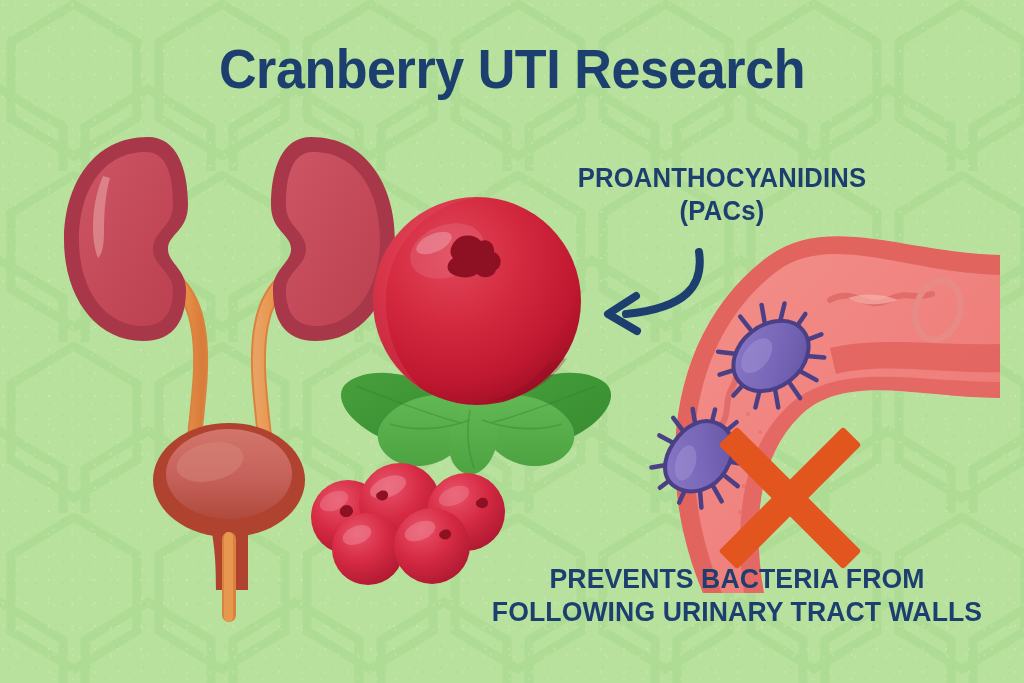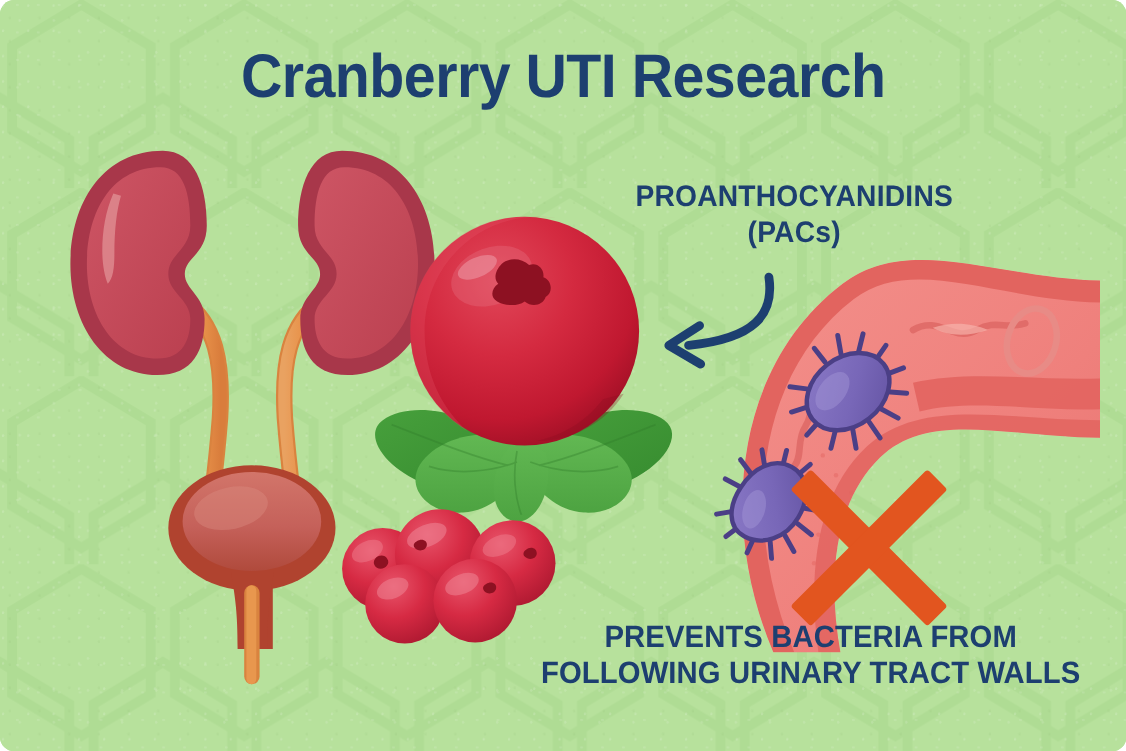--- a/index.html
+++ b/index.html
@@ -68,21 +68,21 @@
     width: 600px;
     text-align: center;
     color: #1d3f70;
     font-weight: 700;
     font-size: 28px;
     line-height: 1.18;
     letter-spacing: .1px;
     transform: scaleX(.95);
   }
   .layer { position: absolute; inset: 0; }
-  .nosel { user-select: none; border-radius: 13px; }
+  .nosel { user-select: none; }
 </style>
 </head>
 <body>
 
 <div id="stage" class="nosel">
 
   <svg class="bg-hex" width="1024" height="683" viewBox="0 0 1024 683">
     <defs>
       <pattern id="hexpat" width="148" height="171" patternUnits="userSpaceOnUse">
         <g fill="none" stroke="#a9d88e" stroke-width="9">

